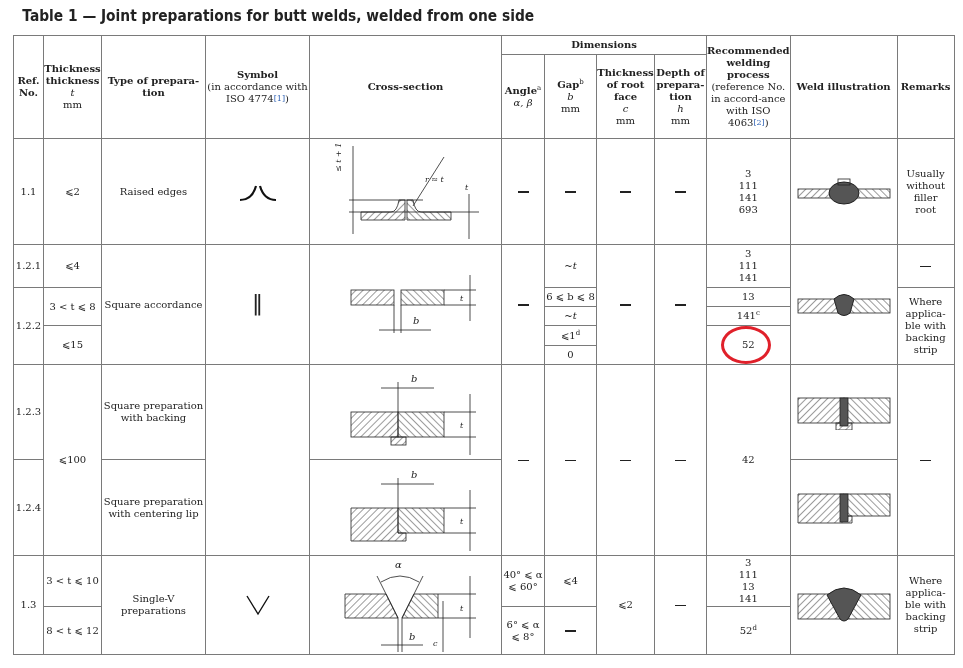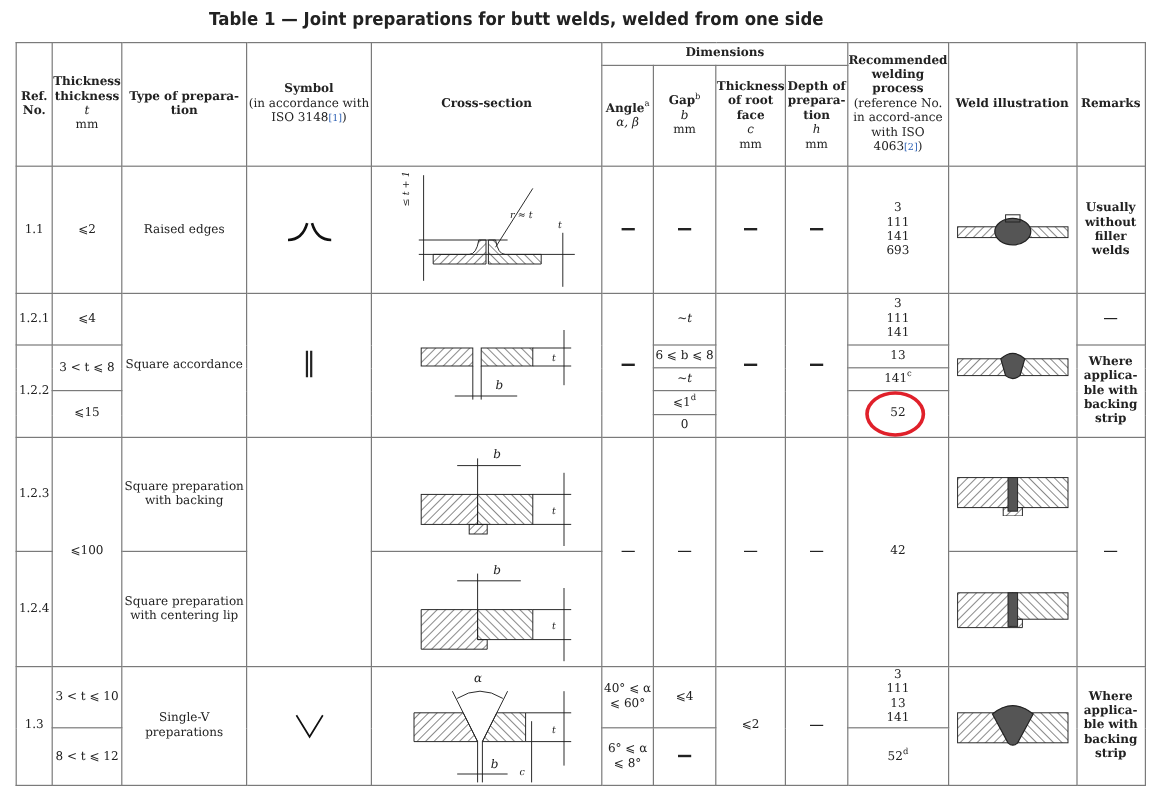--- a/index.html
+++ b/index.html
@@ -1,32 +1,32 @@
 <!DOCTYPE html>
 <html><head>
 <meta charset="utf-8">
 <style>
   html, body { margin: 0; padding: 0; background: #fff; }
   body { width: 963px; height: 668px; position: relative; overflow: hidden;
          font-family: "DejaVu Serif", "Liberation Serif", serif; color: #222; }
-  .title { position: absolute; left: 0; top: 7px; width: 861px; text-align: center;
+  .title { position: absolute; left: 0; top: 7px; width: 861px; text-align: left;
            font-family: "DejaVu Sans", sans-serif; font-weight: bold; font-size: 15px; color: #222; }
   .title-inner { display: inline-block; transform: scaleX(0.92); }
   .tbl { position: absolute; left: 13px; top: 35px; }
   table { border-collapse: collapse; table-layout: fixed; }
   td, th { border: 1.5px solid #7a7a7a; padding: 0; text-align: center; vertical-align: middle;
            font-size: 10px; line-height: 12px; overflow: hidden; }
   th { font-weight: normal; }
   .hb { font-weight: bold; }
   .it { font-style: italic; }
   .lnk { color: #2b5fb3; font-size: 8px; vertical-align: top; }
   sup { font-size: 7px; line-height: 0; }
   .dash { display: inline-block; width: 11px; height: 1.5px; background: #222; vertical-align: middle; }
   .proc span { display: block; }
-  .rem span { display: block; font-weight: bold; }
+  .rem span { display: block; }
   .svgcell svg { display: block; margin: 0 auto; }
   .circle { position: absolute; left: 721px; top: 326px; width: 50px; height: 38px;
             border: 3px solid #e0202a; border-radius: 50%; box-sizing: border-box; pointer-events: none; }
 </style>
 </head>
 <body>
 
 <div class="title"><span class="title-inner">Table 1 — Joint preparations for butt welds, welded from one side</span></div>
 
 <div class="tbl">
@@ -50,21 +50,21 @@
         <tr style="height:19px">
     <th rowspan="2" class="hb"><span>Ref. No.</span></th>
     <th rowspan="2">
       <span class="hb">Thickness thickness</span><br>
       <span class="it">t</span><br>
       <span>mm</span>
     </th>
     <th rowspan="2" class="hb"><span>Type of prepara-tion</span></th>
     <th rowspan="2">
       <span class="hb">Symbol</span><br>
-      <span>(in accordance with ISO 3148</span><span class="lnk">[1]</span><span>)</span>
+      <span>(in accordance with ISO 4774</span><span class="lnk">[1]</span><span>)</span>
     </th>
     <th rowspan="2" class="hb"><span>Cross-section</span></th>
     <th colspan="4" class="hb"><span>Dimensions</span></th>
     <th rowspan="2">
       <span class="hb">Recommended welding process</span><br>
       <span>(reference No. in accord-ance with ISO 4063</span><span class="lnk">[2]</span><span>)</span>
     </th>
     <th rowspan="2" class="hb"><span>Weld illustration</span></th>
     <th rowspan="2" class="hb"><span>Remarks</span></th>
   </tr>
@@ -129,21 +129,21 @@
         <rect x="2" y="12" width="46" height="9" fill="url(#w1)" stroke="#222" stroke-width="0.8"></rect>
         <rect x="48" y="12" width="46" height="9" fill="url(#w2)" stroke="#222" stroke-width="0.8"></rect>
         <ellipse cx="48" cy="16" rx="15" ry="11" fill="#555" stroke="#222" stroke-width="1"></ellipse>
         <rect x="42" y="2" width="12" height="6" fill="none" stroke="#222" stroke-width="0.8"></rect>
       </svg>
     </td>
     <td class="rem">
       <span>Usually</span>
             <span>without</span>
             <span>filler</span>
-            <span>welds</span>
+            <span>root</span>
     </td>
   </tr>
 
   <tr style="height:43px">
     <td><span>1.2.1</span></td>
     <td><span>⩽4</span></td>
     <td rowspan="5"><span>Square accordance</span></td>
     <td rowspan="5"><span style="font-size:22px;font-family:'DejaVu Sans',sans-serif">‖</span></td>
     <td rowspan="5" class="svgcell">
       <svg width="150" height="80" viewBox="0 0 150 80">

